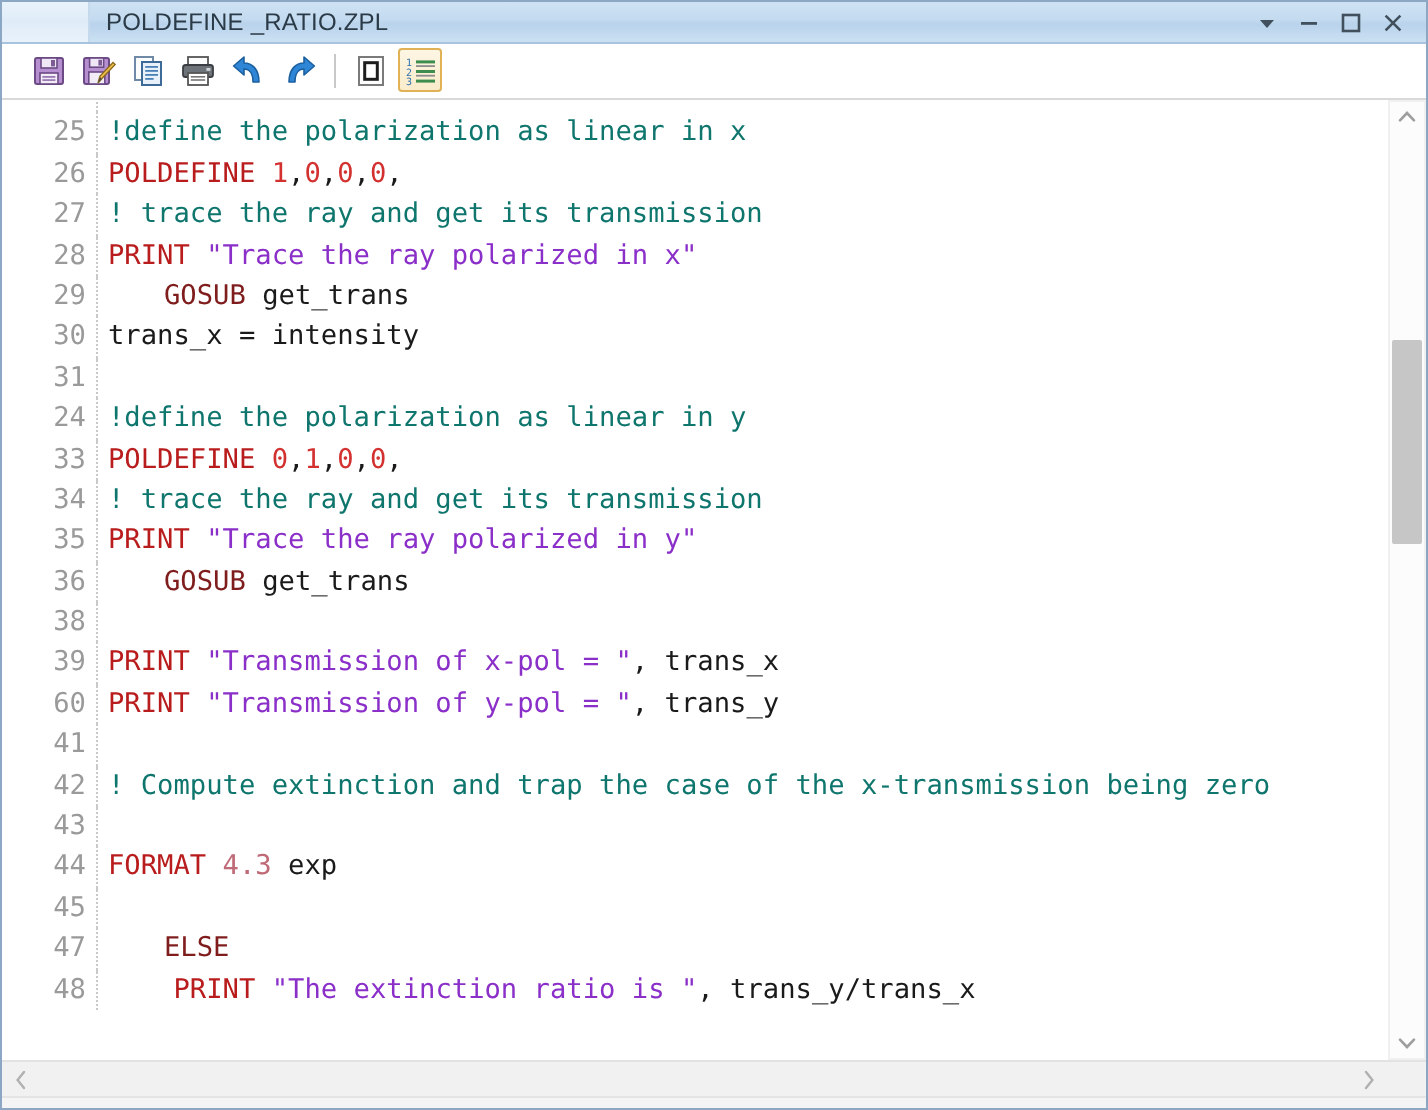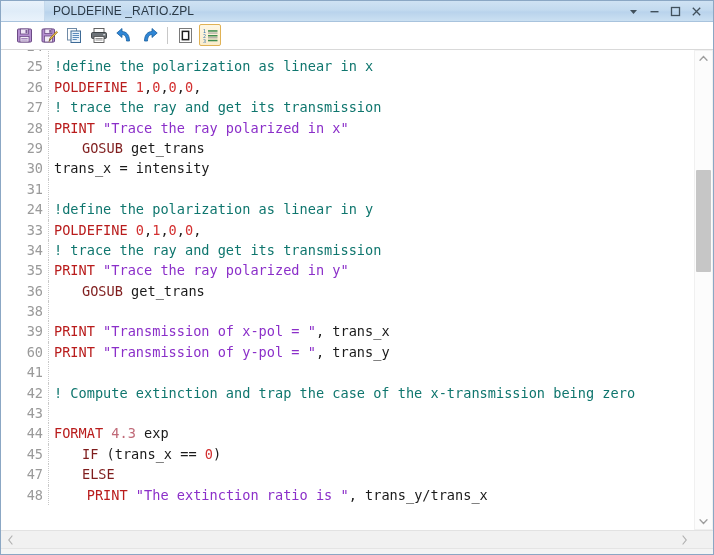--- a/index.html
+++ b/index.html
@@ -383,21 +383,21 @@
             <div class="code-line"><div class="ln">34</div><div class="code-text"><span class="t-comment">! trace the ray and get its transmission</span></div></div>
             <div class="code-line"><div class="ln">35</div><div class="code-text"><span class="t-keyword">PRINT</span><span class="t-plain"> </span><span class="t-string">"Trace the ray polarized in y"</span></div></div>
             <div class="code-line"><div class="ln">36</div><div class="code-text"><span class="t-control">GOSUB</span><span class="t-plain"> get_trans</span></div></div>
             <div class="code-line"><div class="ln">38</div><div class="code-text"><span class="t-plain"></span></div></div>
             <div class="code-line"><div class="ln">39</div><div class="code-text"><span class="t-keyword">PRINT</span><span class="t-plain"> </span><span class="t-string">"Transmission of x-pol = "</span><span class="t-plain">, trans_x</span></div></div>
             <div class="code-line"><div class="ln">60</div><div class="code-text"><span class="t-keyword">PRINT</span><span class="t-plain"> </span><span class="t-string">"Transmission of y-pol = "</span><span class="t-plain">, trans_y</span></div></div>
             <div class="code-line"><div class="ln">41</div><div class="code-text"><span class="t-plain"></span></div></div>
             <div class="code-line"><div class="ln">42</div><div class="code-text"><span class="t-comment">! Compute extinction and trap the case of the x-transmission being zero</span></div></div>
             <div class="code-line"><div class="ln">43</div><div class="code-text"><span class="t-plain"></span></div></div>
             <div class="code-line"><div class="ln">44</div><div class="code-text"><span class="t-keyword">FORMAT</span><span class="t-plain"> </span><span class="t-numdim">4.3</span><span class="t-plain"> exp</span></div></div>
-            <div class="code-line"><div class="ln">45</div><div class="code-text"><span class="t-control">IF</span><span class="t-plain"> (trans_x == </span><span class="t-number">0</span><span class="t-plain">)</span></div></div>
+            <div class="code-line"><div class="ln">45</div></div>
             <div class="code-line"><div class="ln">47</div><div class="code-text"><span class="t-control">ELSE</span></div></div>
             <div class="code-line"><div class="ln">48</div><div class="code-text"><span class="t-plain">    </span><span class="t-keyword">PRINT</span><span class="t-plain"> </span><span class="t-string">"The extinction ratio is "</span><span class="t-plain">, trans_y/trans_x</span></div></div>
           </div>
       </div>
 
       <div class="vscroll">
         <div class="vscroll-track"></div>
         <div class="sb-arrow up">
           <svg width="9" height="7" viewBox="0 0 9 7">
               <path d="M1 5.2 L4.5 1.5 L8 5.2" stroke="#9e9e9e" stroke-width="1.3" fill="none" stroke-linecap="round"></path>

